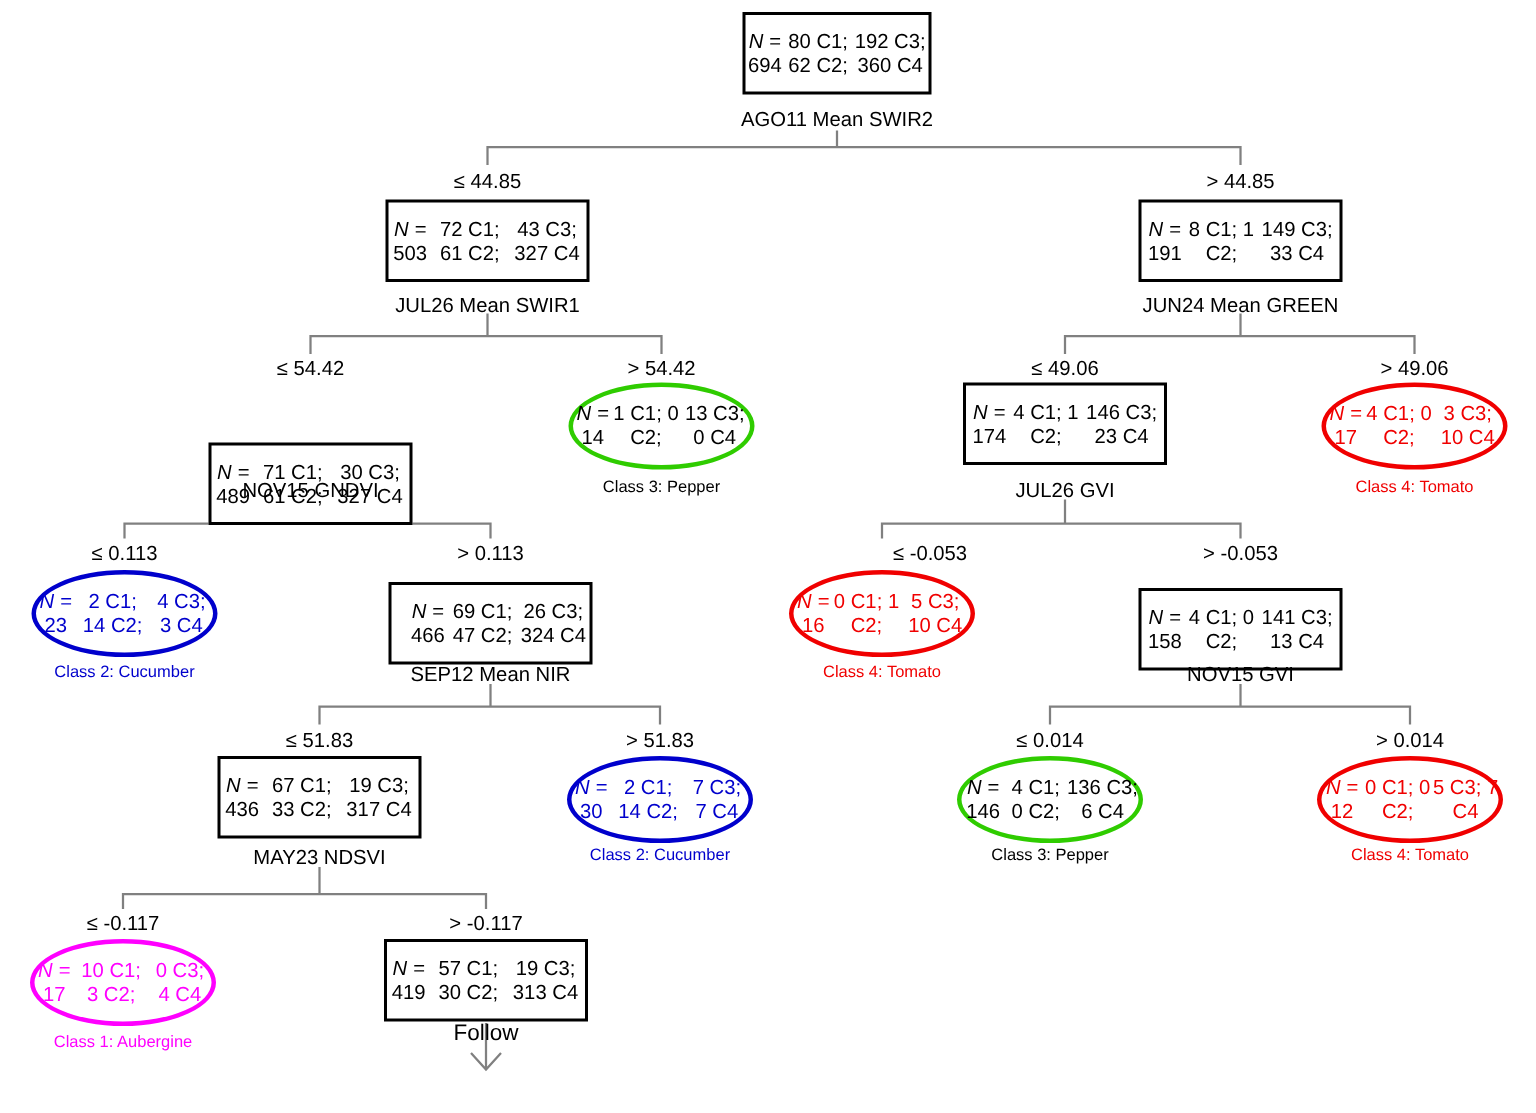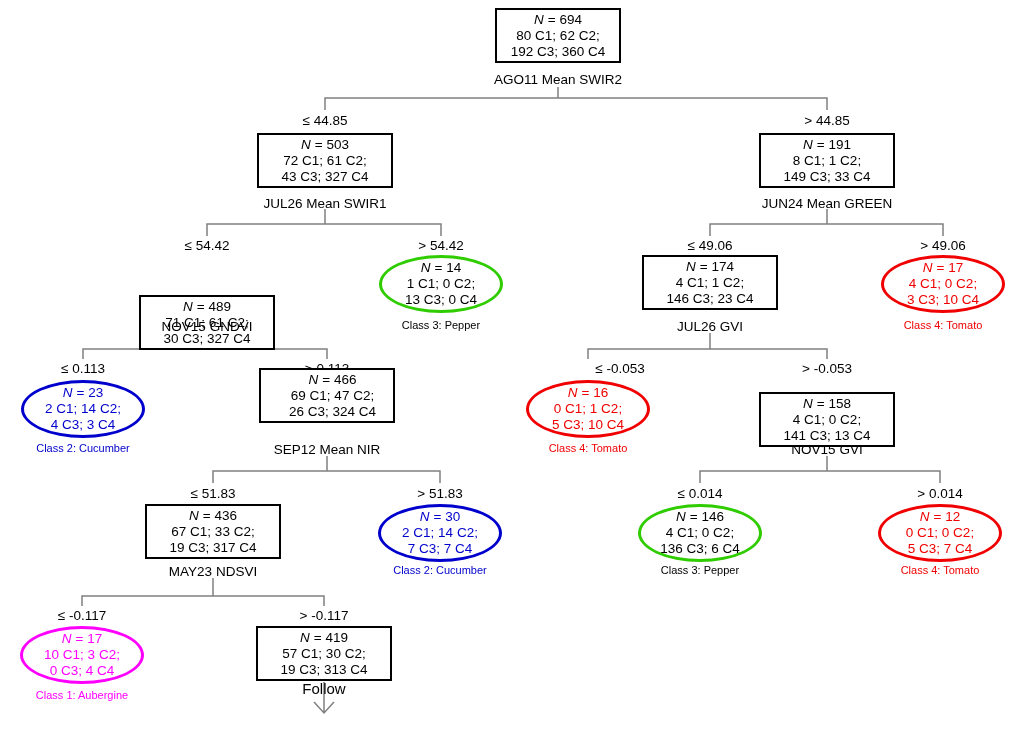--- a/index.html
+++ b/index.html
@@ -7,21 +7,21 @@
     position:relative;width:1024px;height:742px;background:#ffffff;
     font-family:"Liberation Sans",sans-serif;color:#000;overflow:hidden;
   }
   svg.wires{position:absolute;left:0;top:0;width:1024px;height:742px;}
   .edge-label{
     position:absolute;transform:translateX(-50%);
     font-size:13.5px;white-space:nowrap;color:#000;
   }
   .node{
     position:absolute;transform:translateX(-50%);
-    display:flex;flex-direction:column;justify-content:center;align-items:center;
+    display:flex;flex-direction:row;justify-content:center;align-items:center;
     text-align:center;font-size:13.5px;line-height:16px;background:#fff;
     box-sizing:border-box;
   }
   .box{border:2.5px solid #000;width:136px;height:55px;}
   .box.root{width:126px;}
   .leaf{border:3px solid;border-radius:50%;width:124px;height:58px;}
   .nsym{font-style:italic;margin-right:4px;}
   .split-label{
     position:absolute;transform:translateX(-50%);
     font-size:13.5px;white-space:nowrap;color:#000;
@@ -71,21 +71,21 @@
 
   <div class="edge-label" style="left:325px;top:113px;">≤ 44.85</div>
   <div class="node box" style="left:325px;top:133px;">
     <div><span class="nsym">N</span><span>= 503</span></div>
     <div>72 C1; 61 C2;</div>
     <div>43 C3; 327 C4</div>
   </div>
   <div class="split-label" style="left:325px;top:196px;">JUL26 Mean SWIR1</div>
 
   <div class="edge-label" style="left:827px;top:113px;">&gt; 44.85</div>
-  <div class="node box" style="left:827px;top:133px;text-align:right;">
+  <div class="node box" style="left:827px;top:133px;">
     <div><span class="nsym">N</span><span>= 191</span></div>
     <div>8 C1; 1 C2;</div>
     <div>149 C3; 33 C4</div>
   </div>
   <div class="split-label" style="left:827px;top:196px;">JUN24 Mean GREEN</div>
 
   <div class="edge-label" style="left:207px;top:238px;">≤ 54.42</div>
   <div class="node box" style="left:207px;top:255px;margin-top:40px;">
     <div><span class="nsym">N</span><span>= 489</span></div>
     <div>71 C1; 61 C2;</div>
@@ -119,21 +119,21 @@
 
   <div class="edge-label" style="left:83px;top:361px;">≤ 0.113</div>
   <div class="node leaf blue" style="left:83px;top:380px;">
     <div><span class="nsym">N</span><span>= 23</span></div>
     <div>2 C1; 14 C2;</div>
     <div>4 C3; 3 C4</div>
   </div>
   <div class="class-label blue" style="left:83px;top:442px;">Class 2: Cucumber</div>
 
   <div class="edge-label" style="left:327px;top:361px;">&gt; 0.113</div>
-  <div class="node box" style="left:327px;top:368px;padding-left:11px;">
+  <div class="node box" style="left:327px;top:388px;padding-left:11px;">
     <div><span class="nsym">N</span><span>= 466</span></div>
     <div>69 C1; 47 C2;</div>
     <div>26 C3; 324 C4</div>
   </div>
   <div class="split-label" style="left:327px;top:442px;">SEP12 Mean NIR</div>
 
   <div class="edge-label" style="left:588px;top:361px;margin-left:32px;">≤ -0.053</div>
   <div class="node leaf red" style="left:588px;top:380px;">
     <div><span class="nsym">N</span><span>= 16</span></div>
     <div>0 C1; 1 C2;</div>

